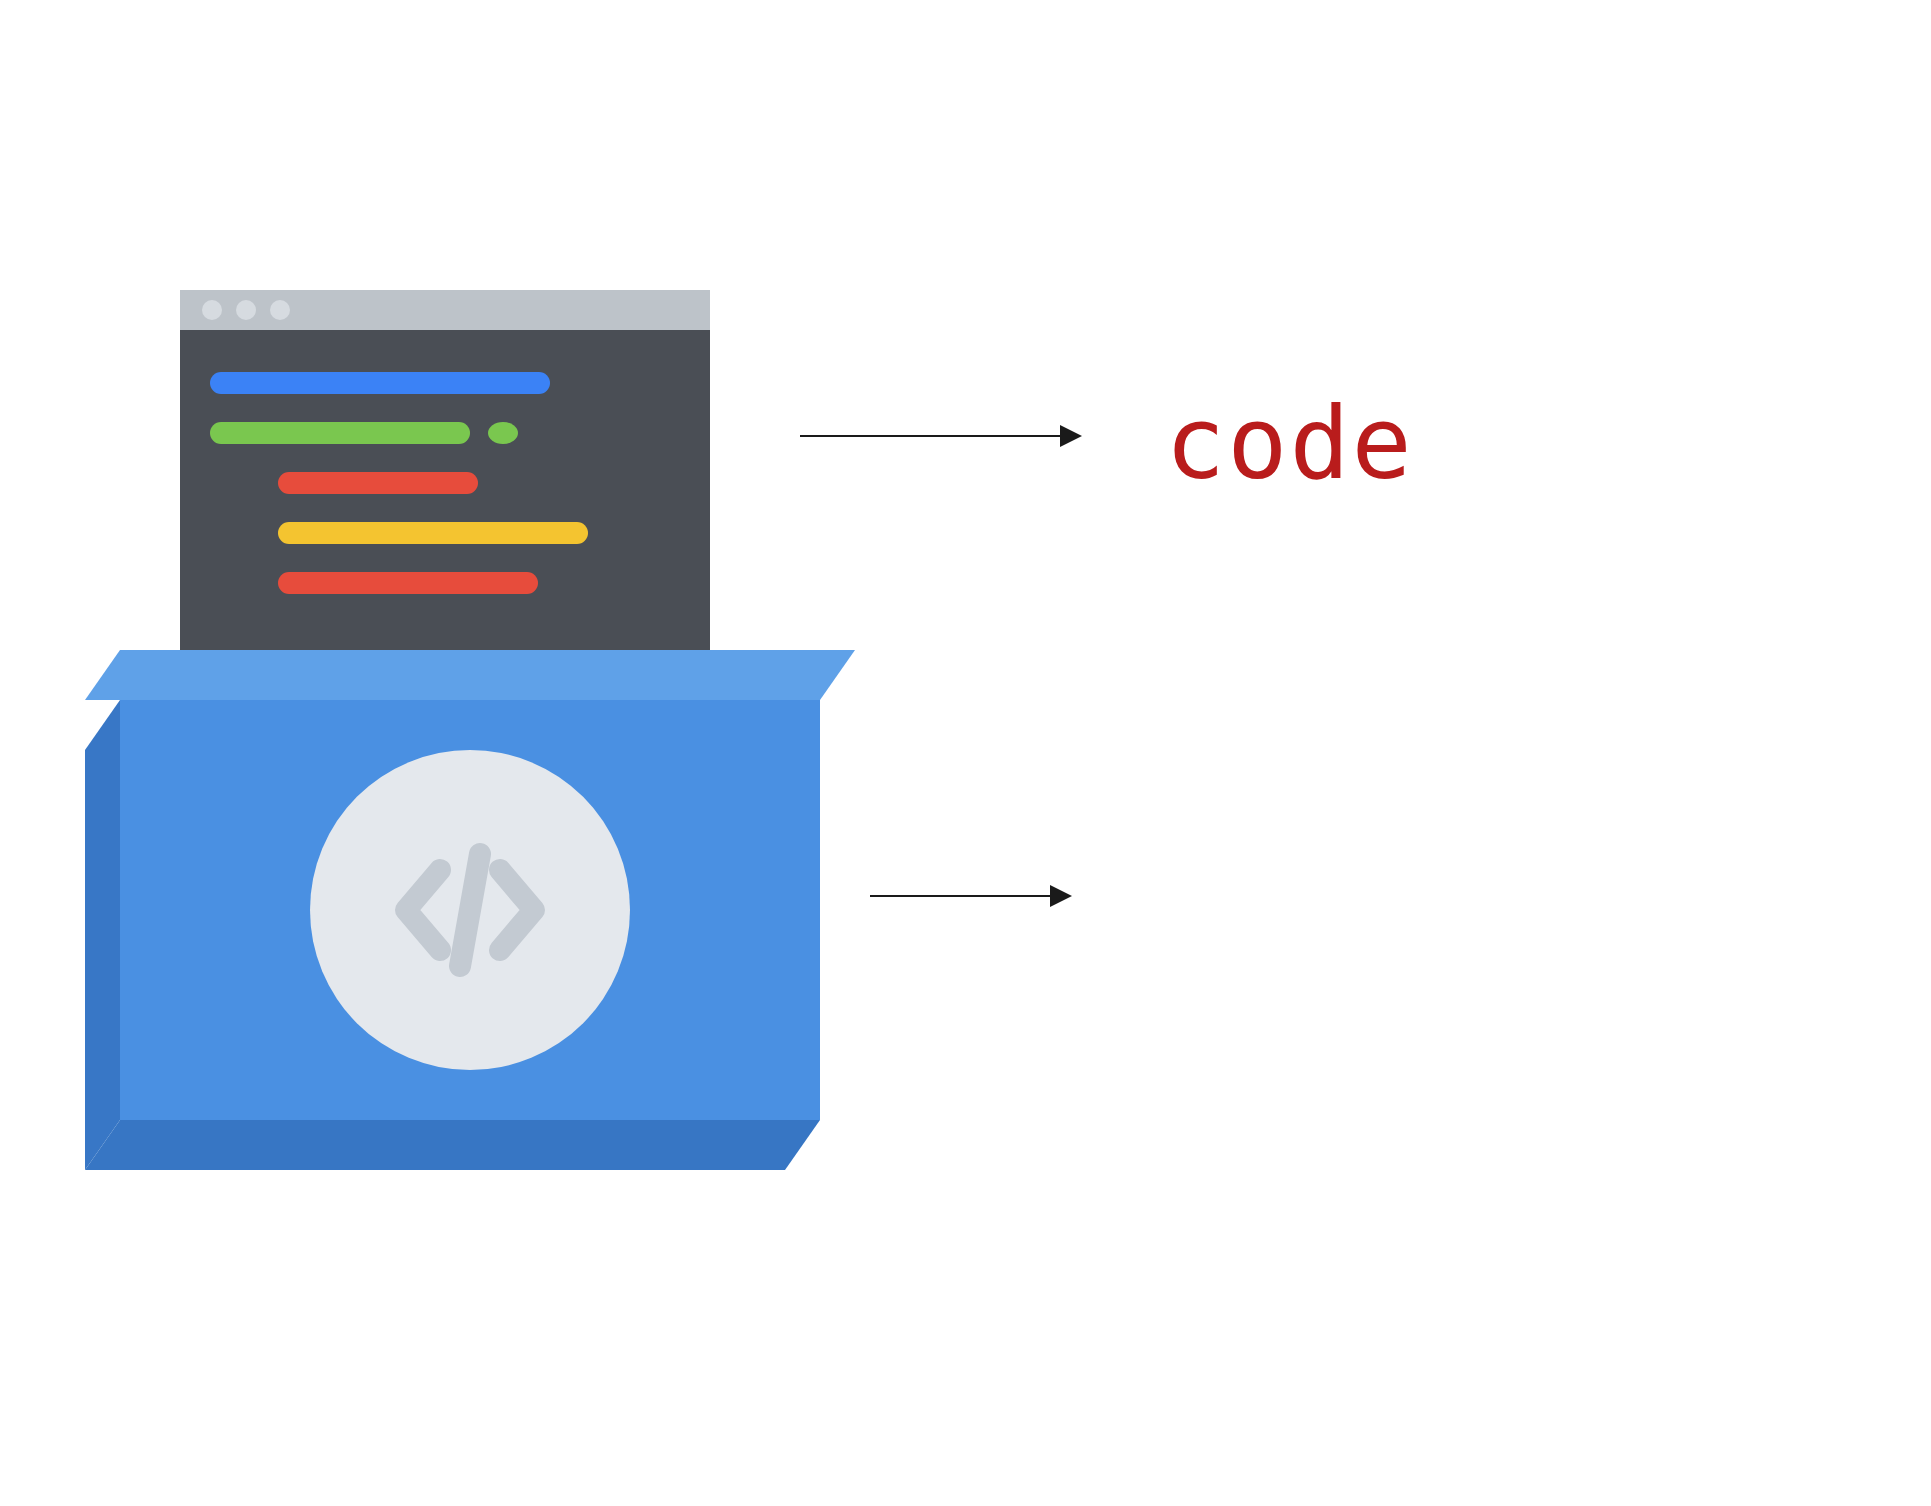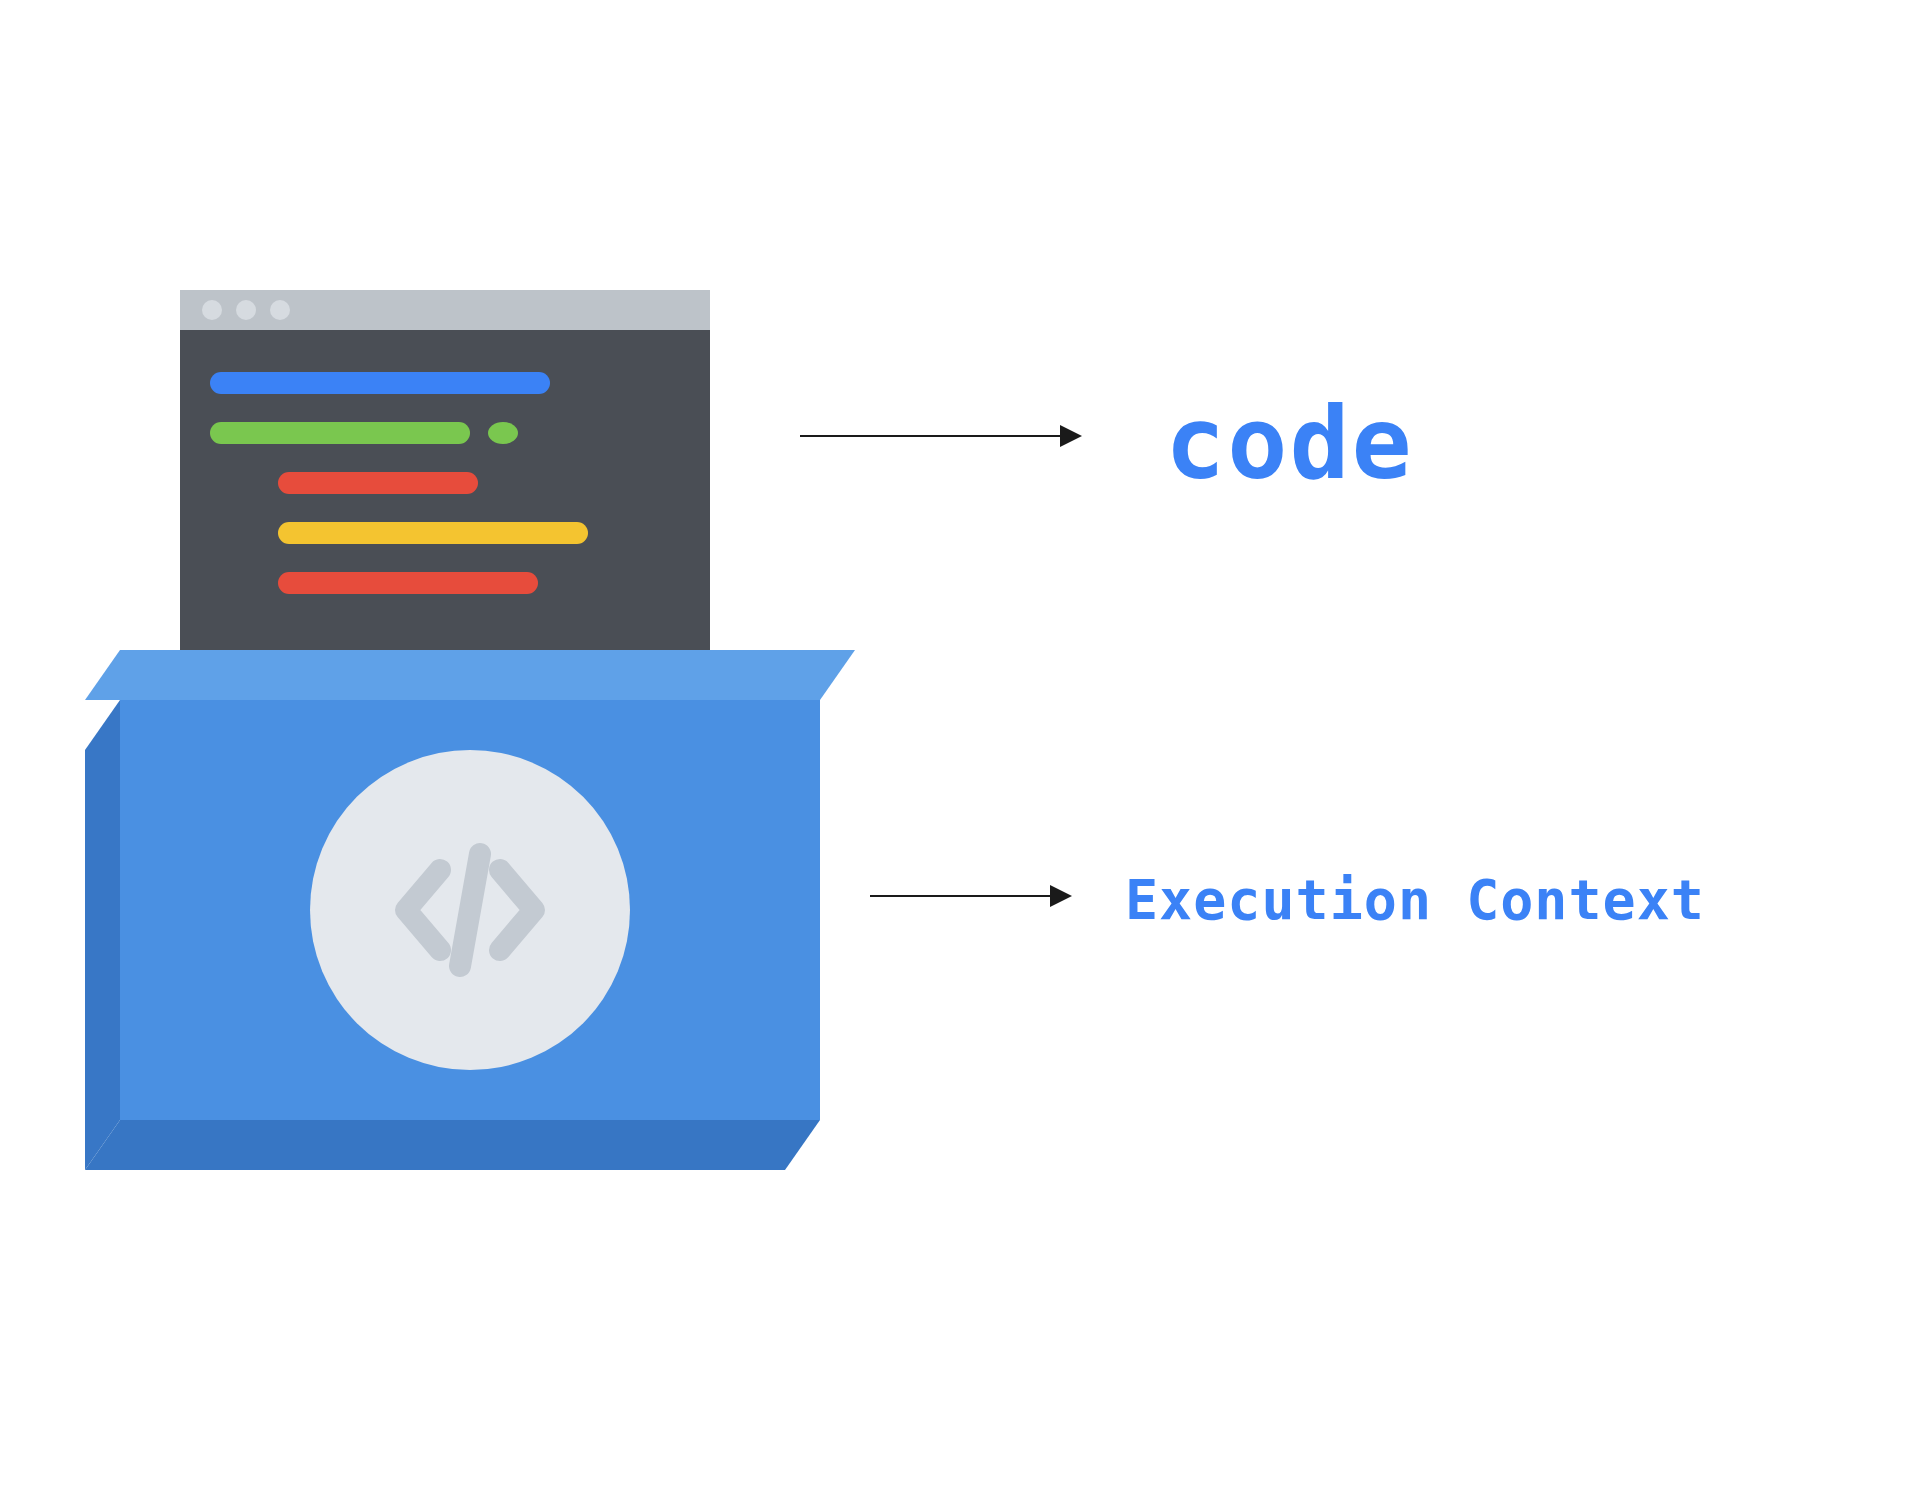--- a/index.html
+++ b/index.html
@@ -134,22 +134,22 @@
     border-left: 22px solid #1a1a1a;
     border-top: 11px solid transparent;
     border-bottom: 11px solid transparent;
   }
   .arrow1 { left: 800px; top: 435px; }
   .arrow2 { left: 870px; top: 895px; width: 200px; }
 
   
   .label {
     position: absolute;
-    color: #3b82f6;
-    font-weight: 700;
+    color: #b91c1c;
+    font-weight: 400;
   }
   .label-code {
     left: 1165px;
     top: 385px;
     font-size: 100px;
     letter-spacing: 2px;
   }
   .label-exec {
     left: 1125px;
     top: 868px;
@@ -203,15 +203,14 @@
         </svg>
       </div>
     </div>
     <div class="box-top-lip"></div>
   </div>
 
   <div class="arrow arrow1"></div>
   <div class="arrow arrow2"></div>
 
   <div class="label label-code">code</div>
-  <div class="label label-exec">Execution Context</div>
 
 </div>
 
 </body></html>

